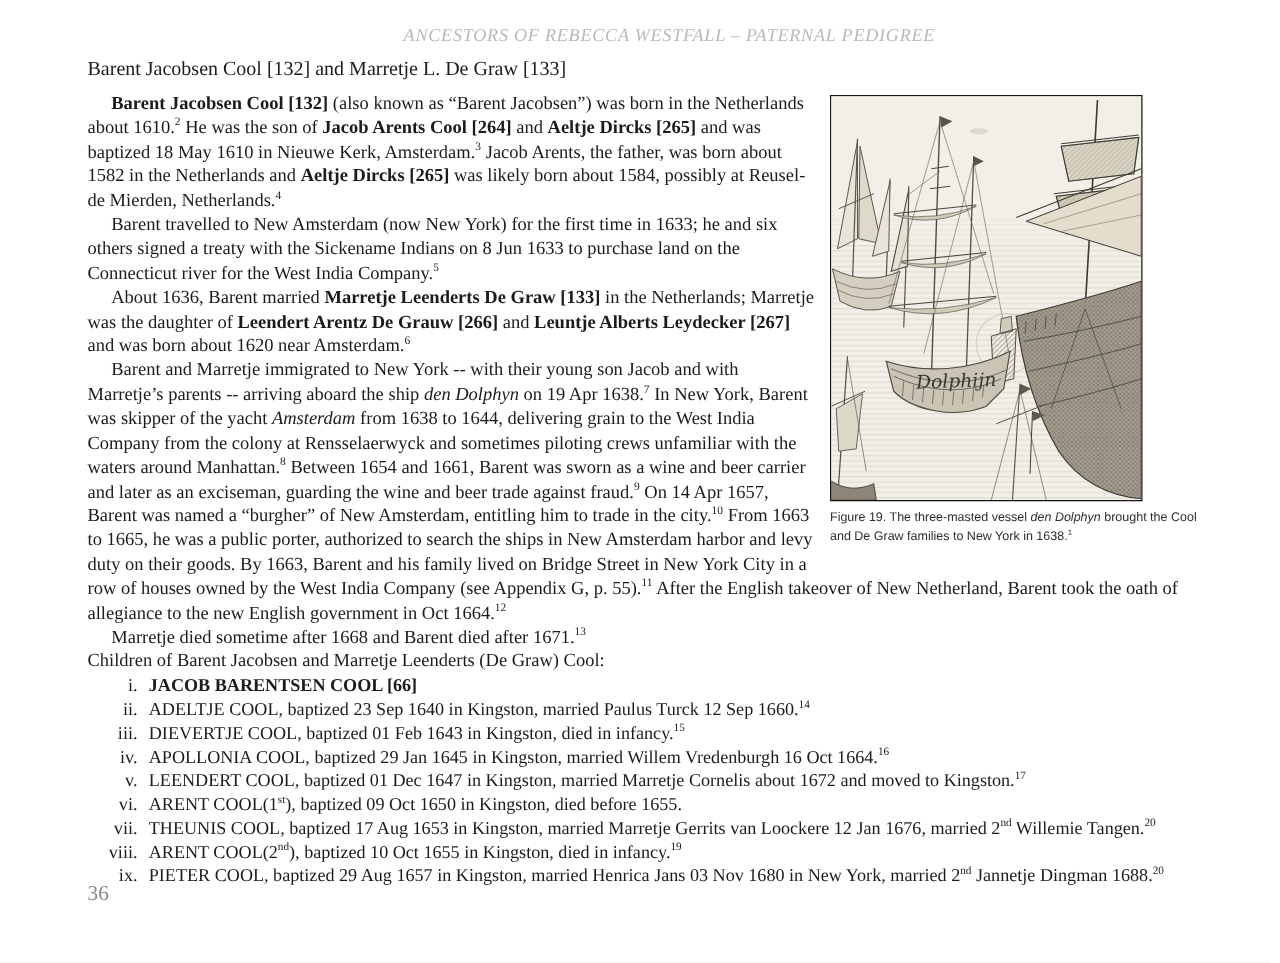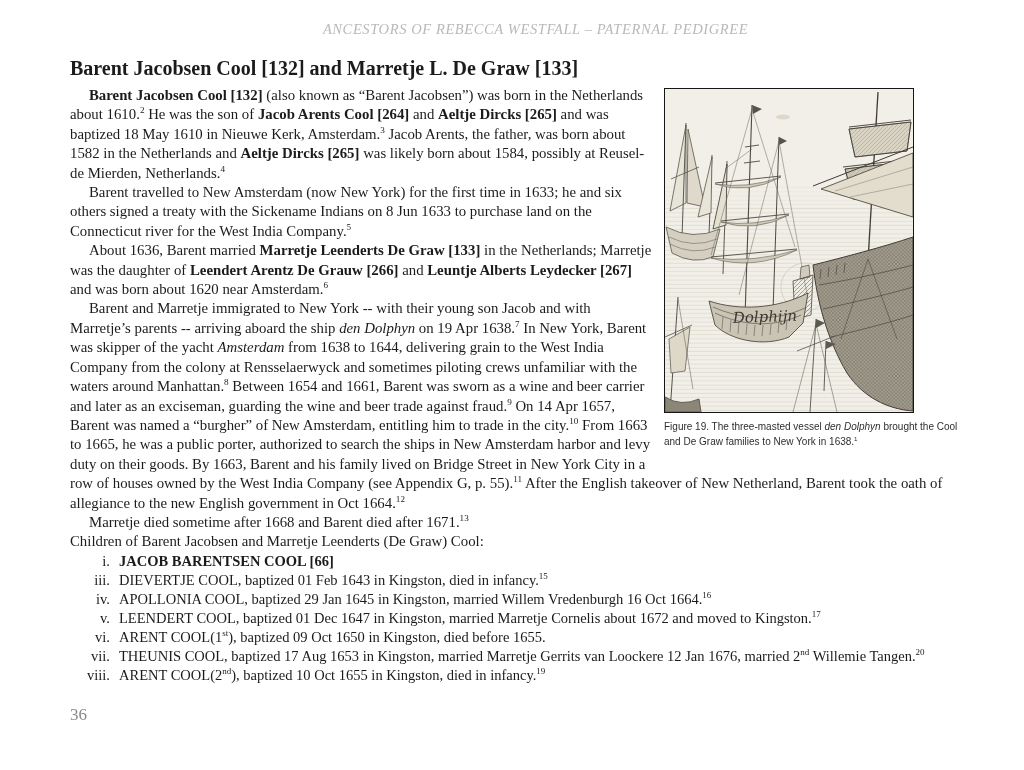--- a/index.html
+++ b/index.html
@@ -2,21 +2,21 @@
 <html><head>
 <meta charset="utf-8">
 <style>
   html,body{margin:0;padding:0;}
   body{background:#e8e8e8;}
   .page{position:relative;width:1024px;height:770px;background:#ffffff;margin:0 auto;
         font-family:"Liberation Serif",serif;color:#1b1b1b;overflow:hidden;padding-left:47px;}
   .running-header{position:absolute;top:21px;left:0;width:100%;text-align:center;
         font-style:italic;font-size:14.5px;letter-spacing:0.6px;color:#b9b9b6;}
   .content{position:absolute;left:70px;top:46px;width:916px;}
-  .title{font-size:20px;font-weight:bold;margin:12px 0 8px 0;line-height:20px;}
+  .title{font-size:16px;font-weight:normal;margin:0 0 8px 0;line-height:20px;}
   .flow{font-size:14.8px;line-height:19.4px;}
   .para{margin:0;}
   .para.indent{text-indent:19px;}
   .b{font-weight:bold;}
   .i{font-style:italic;}
   sup{font-size:0.62em;line-height:0;vertical-align:super;}
   .figure{float:right;width:322px;margin:2px 0 10px 12px;}
   .fig-frame{width:248px;height:323px;border:1px solid #161616;background:#f1efe7;}
   .fig-frame svg{display:block;}
   .fig-caption{font-family:"Liberation Sans",sans-serif;font-size:10px;line-height:15px;
@@ -139,20 +139,24 @@
           <p class="para indent"><span>Marretje died sometime after 1668 and Barent died after 1671.</span><sup>13</sup></p>
           <p class="para"><span>Children of Barent Jacobsen and Marretje Leenderts (De Graw) Cool:</span></p>
         </div>
 
       <div id="children-list" class="children">
           <div class="child">
             <span class="rn">i.</span>
             <span class="ct"><span class="b">JACOB BARENTSEN COOL [66]</span></span>
           </div>
           <div class="child">
+            <span class="rn">ii.</span>
+            <span class="ct"><span>ADELTJE COOL, baptized 23 Sep 1640 in Kingston, married Paulus Turck 12 Sep 1660.</span><sup>14</sup></span>
+          </div>
+          <div class="child">
             <span class="rn">iii.</span>
             <span class="ct"><span>DIEVERTJE COOL, baptized 01 Feb 1643 in Kingston, died in infancy.</span><sup>15</sup></span>
           </div>
           <div class="child">
             <span class="rn">iv.</span>
             <span class="ct"><span>APOLLONIA COOL, baptized 29 Jan 1645 in Kingston, married Willem Vredenburgh 16 Oct 1664.</span><sup>16</sup></span>
           </div>
           <div class="child">
             <span class="rn">v.</span>
             <span class="ct"><span>LEENDERT COOL, baptized 01 Dec 1647 in Kingston, married Marretje Cornelis about 1672 and moved to Kingston.</span><sup>17</sup></span>
@@ -162,19 +166,23 @@
             <span class="ct"><span>ARENT COOL(1</span><sup>st</sup><span>), baptized 09 Oct 1650 in Kingston, died before 1655.</span></span>
           </div>
           <div class="child">
             <span class="rn">vii.</span>
             <span class="ct"><span>THEUNIS COOL, baptized 17 Aug 1653 in Kingston, married Marretje Gerrits van Loockere 12 Jan 1676, married 2</span><sup>nd</sup><span> Willemie Tangen.</span><sup>20</sup></span>
           </div>
           <div class="child">
             <span class="rn">viii.</span>
             <span class="ct"><span>ARENT COOL(2</span><sup>nd</sup><span>), baptized 10 Oct 1655 in Kingston, died in infancy.</span><sup>19</sup></span>
           </div>
+          <div class="child">
+            <span class="rn">ix.</span>
+            <span class="ct"><span>PIETER COOL, baptized 29 Aug 1657 in Kingston, married Henrica Jans 03 Nov 1680 in New York, married 2</span><sup>nd</sup><span> Jannetje Dingman 1688.</span><sup>20</sup></span>
+          </div>
         </div>
 
     </div>
   </div>
 
   <div class="page-number">36</div>
 </div>
 
 </body></html>

